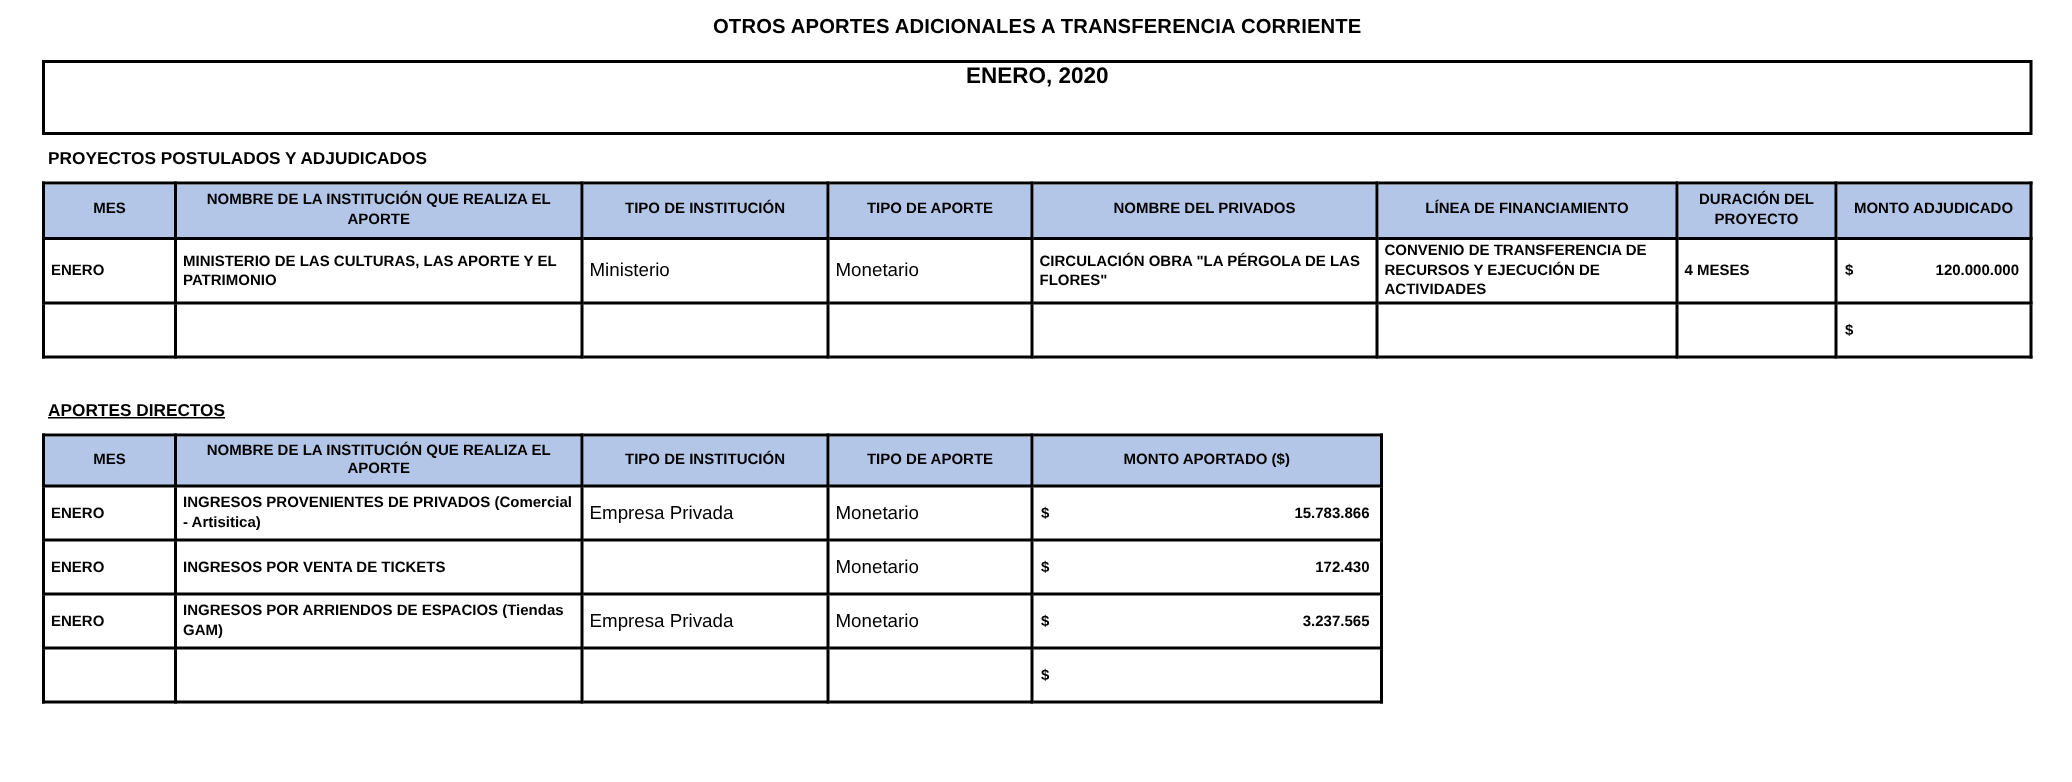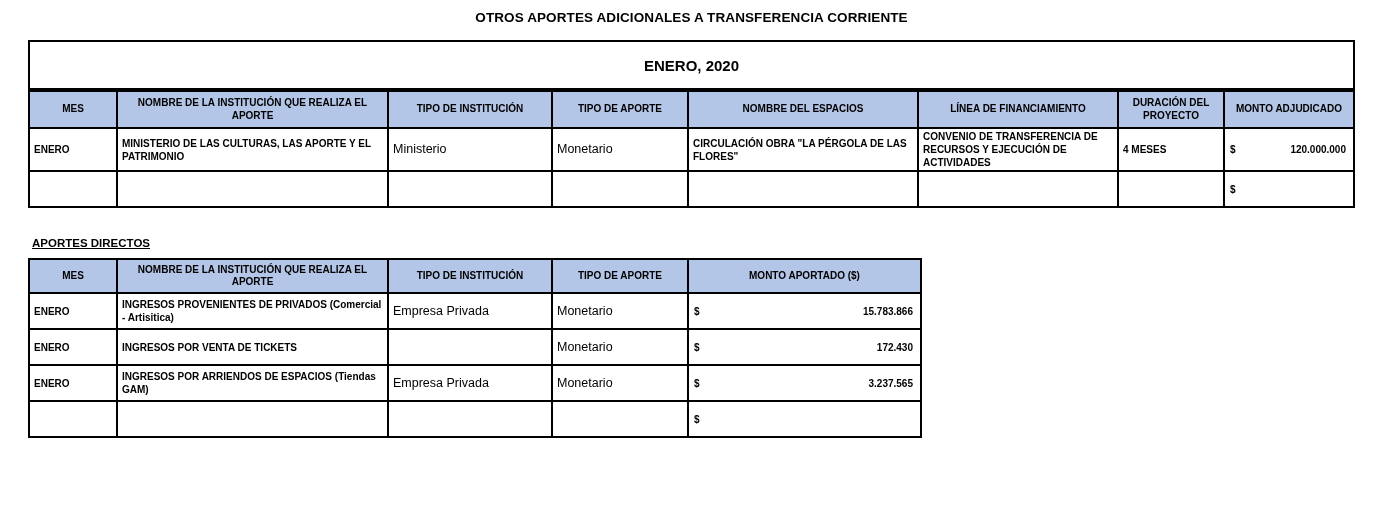--- a/index.html
+++ b/index.html
@@ -24,21 +24,20 @@
     font-size: 13.5px;
     letter-spacing: 0.1px;
     height: 17px;
   }
   .month-box {
     margin-top: 13px;
     width: 1327px;
     height: 50px;
     border: 2px solid var(--border, #000);
     display: flex;
-    align-items: center;
     justify-content: center;
     font-weight: bold;
     font-size: 15px;
   }
   .section-label {
     font-weight: bold;
     font-size: 11.5px;
     margin: 10px 0 7px 4px;
     height: 14px;
   }
@@ -89,39 +88,40 @@
 
 <div class="page">
   <div class="content">
 
     <div class="doc-title">OTROS APORTES ADICIONALES A TRANSFERENCIA CORRIENTE</div>
 
     <div class="month-box">
       <span>ENERO, 2020</span>
     </div>
 
+    <div class="section-label">PROYECTOS POSTULADOS Y ADJUDICADOS</div>
 
     <table>
       <colgroup>
         <col style="width:88px">
           <col style="width:271px">
           <col style="width:164px">
           <col style="width:136px">
         <col style="width:230px">
           <col style="width:200px">
           <col style="width:106px">
           <col style="width:130px">
       </colgroup>
       <tbody>
         <tr class="hdr1">
           <th>MES</th>
           <th>NOMBRE DE LA INSTITUCIÓN QUE REALIZA EL APORTE</th>
           <th>TIPO DE INSTITUCIÓN</th>
           <th>TIPO DE APORTE</th>
-          <th>NOMBRE DEL ESPACIOS</th>
+          <th>NOMBRE DEL PRIVADOS</th>
           <th>LÍNEA DE FINANCIAMIENTO</th>
           <th>DURACIÓN DEL PROYECTO</th>
           <th>MONTO ADJUDICADO</th>
         </tr>
         <tr class="data">
           <td>ENERO</td>
           <td>MINISTERIO DE LAS CULTURAS, LAS APORTE Y EL PATRIMONIO</td>
           <td class="plain">Ministerio</td>
           <td class="plain">Monetario</td>
           <td>CIRCULACIÓN OBRA "LA PÉRGOLA DE LAS FLORES"</td>

